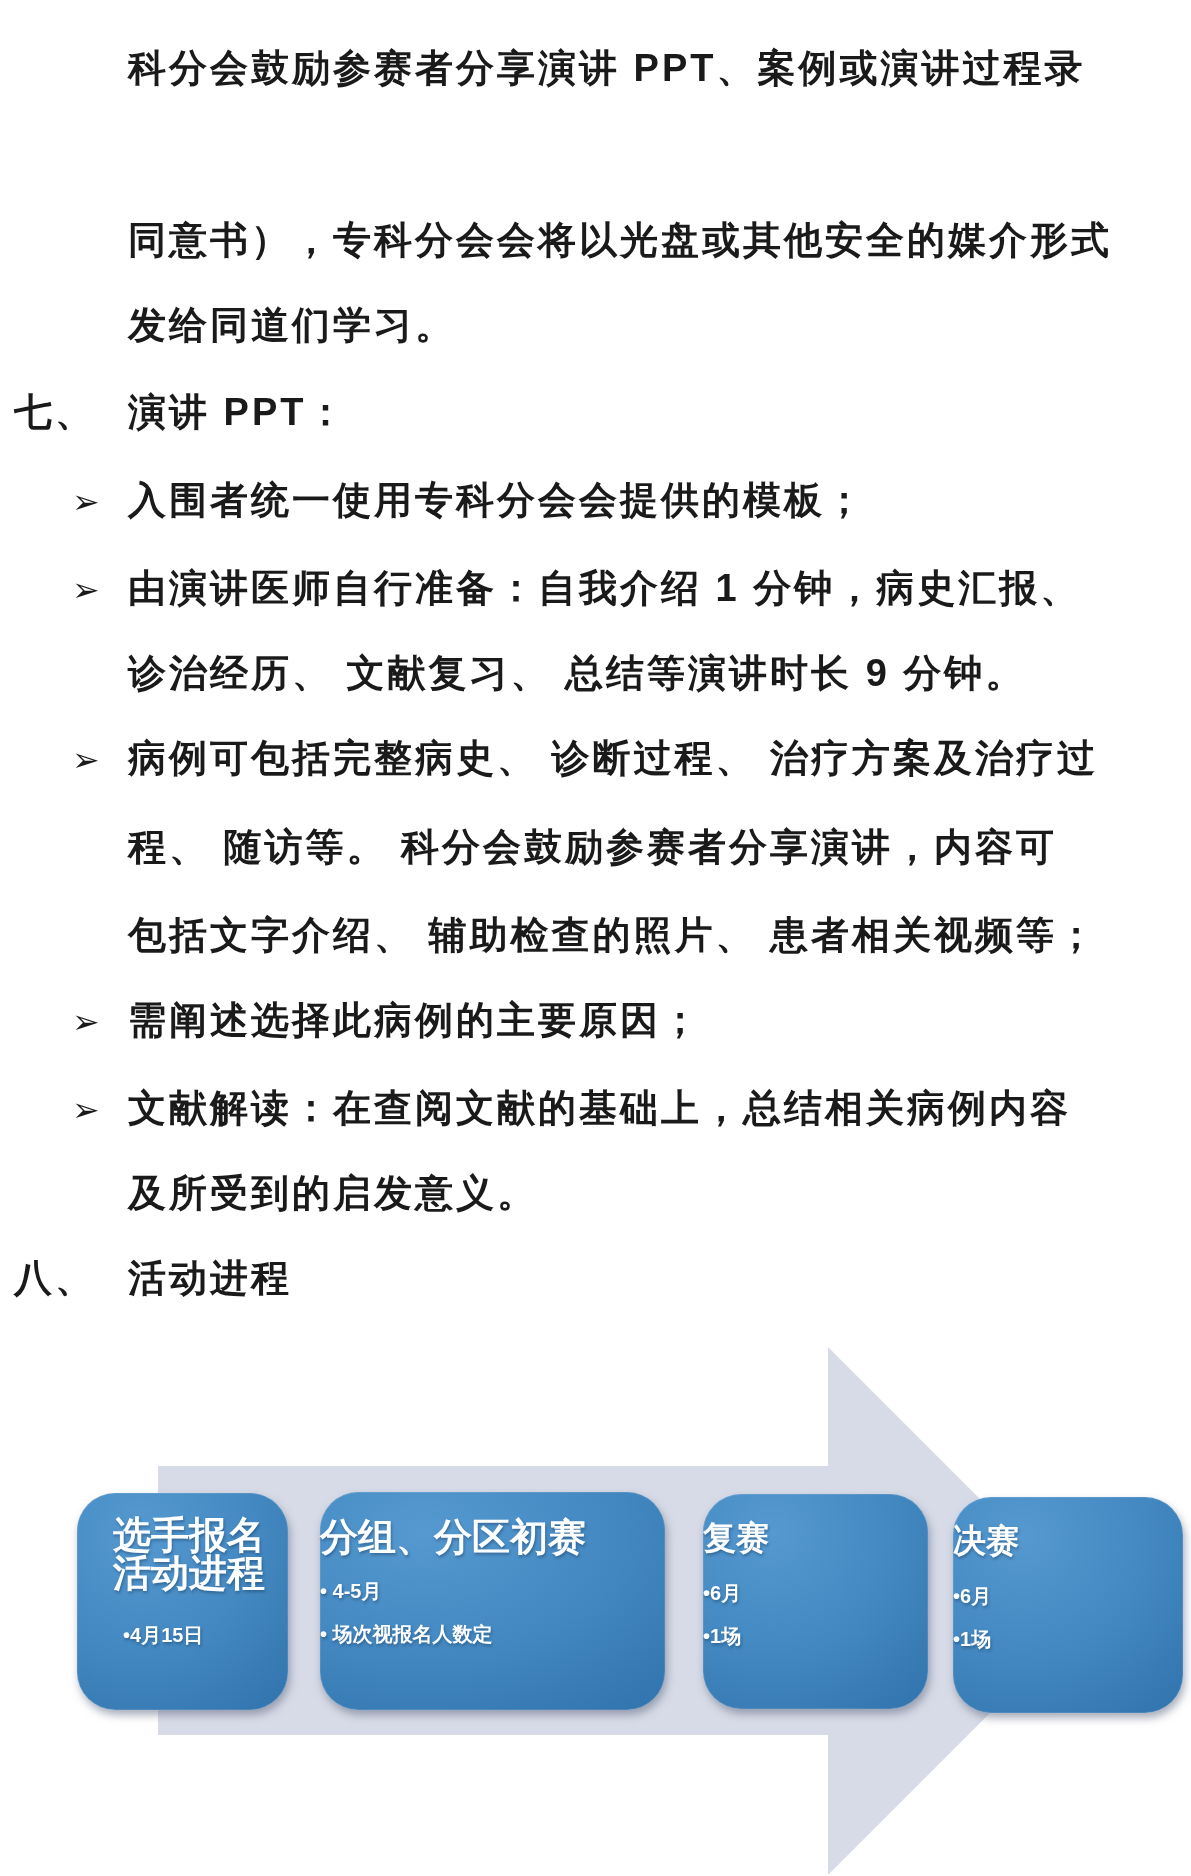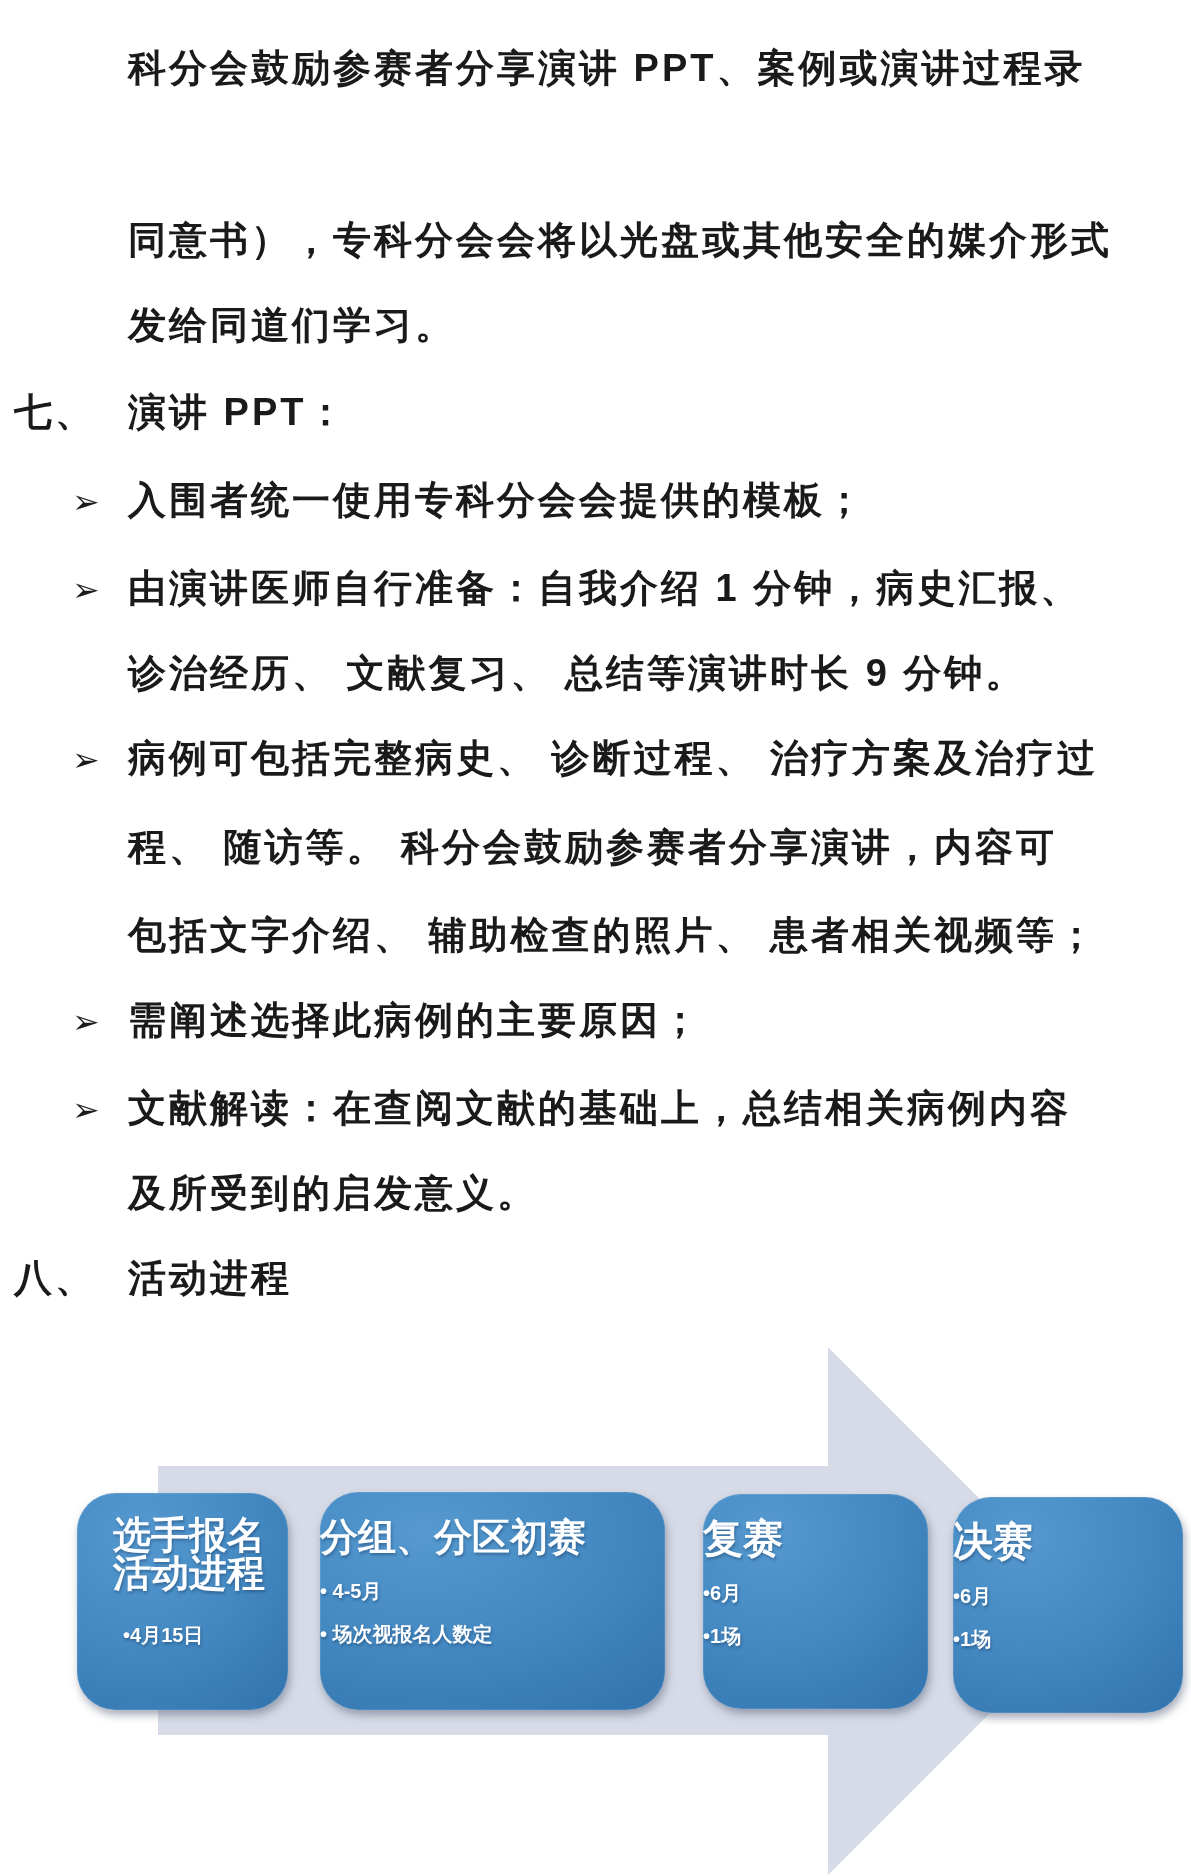--- a/index.html
+++ b/index.html
@@ -34,21 +34,21 @@
     border-radius:38px;
     background:radial-gradient(130% 130% at 30% 18%, #5599d0 0%, #4287c0 45%, #2e6fa8 90%, #2a66a0 100%);
     box-shadow:2px 5px 8px rgba(95,105,130,0.55), inset 0 0 0 1px rgba(255,255,255,0.10);
     color:#fdfeff;
     font-weight:700;
     text-shadow:1px 2px 3px rgba(10,30,60,0.35);
     text-align:left;
     box-sizing:border-box;
   }
   .stage-title { font-size:38px; line-height:38px; }
-  .stage-box.big-title .stage-title { font-size:40px; line-height:40px; }
+  .stage-box.big-title .stage-title { font-size:33px; line-height:40px; }
   .stage-bullet { font-size:20px; line-height:43px; }
   .stage-box.left-align { text-align:left; padding-left:36px; }
   .stage-box.left-align .stage-bullet { padding-left:10px; }
 </style>
 </head>
 <body>
 
 <div class="page">
 
   <div class="doc-line" style="top:41px">科分会鼓励参赛者分享演讲 PPT、案例或演讲过程录</div>

